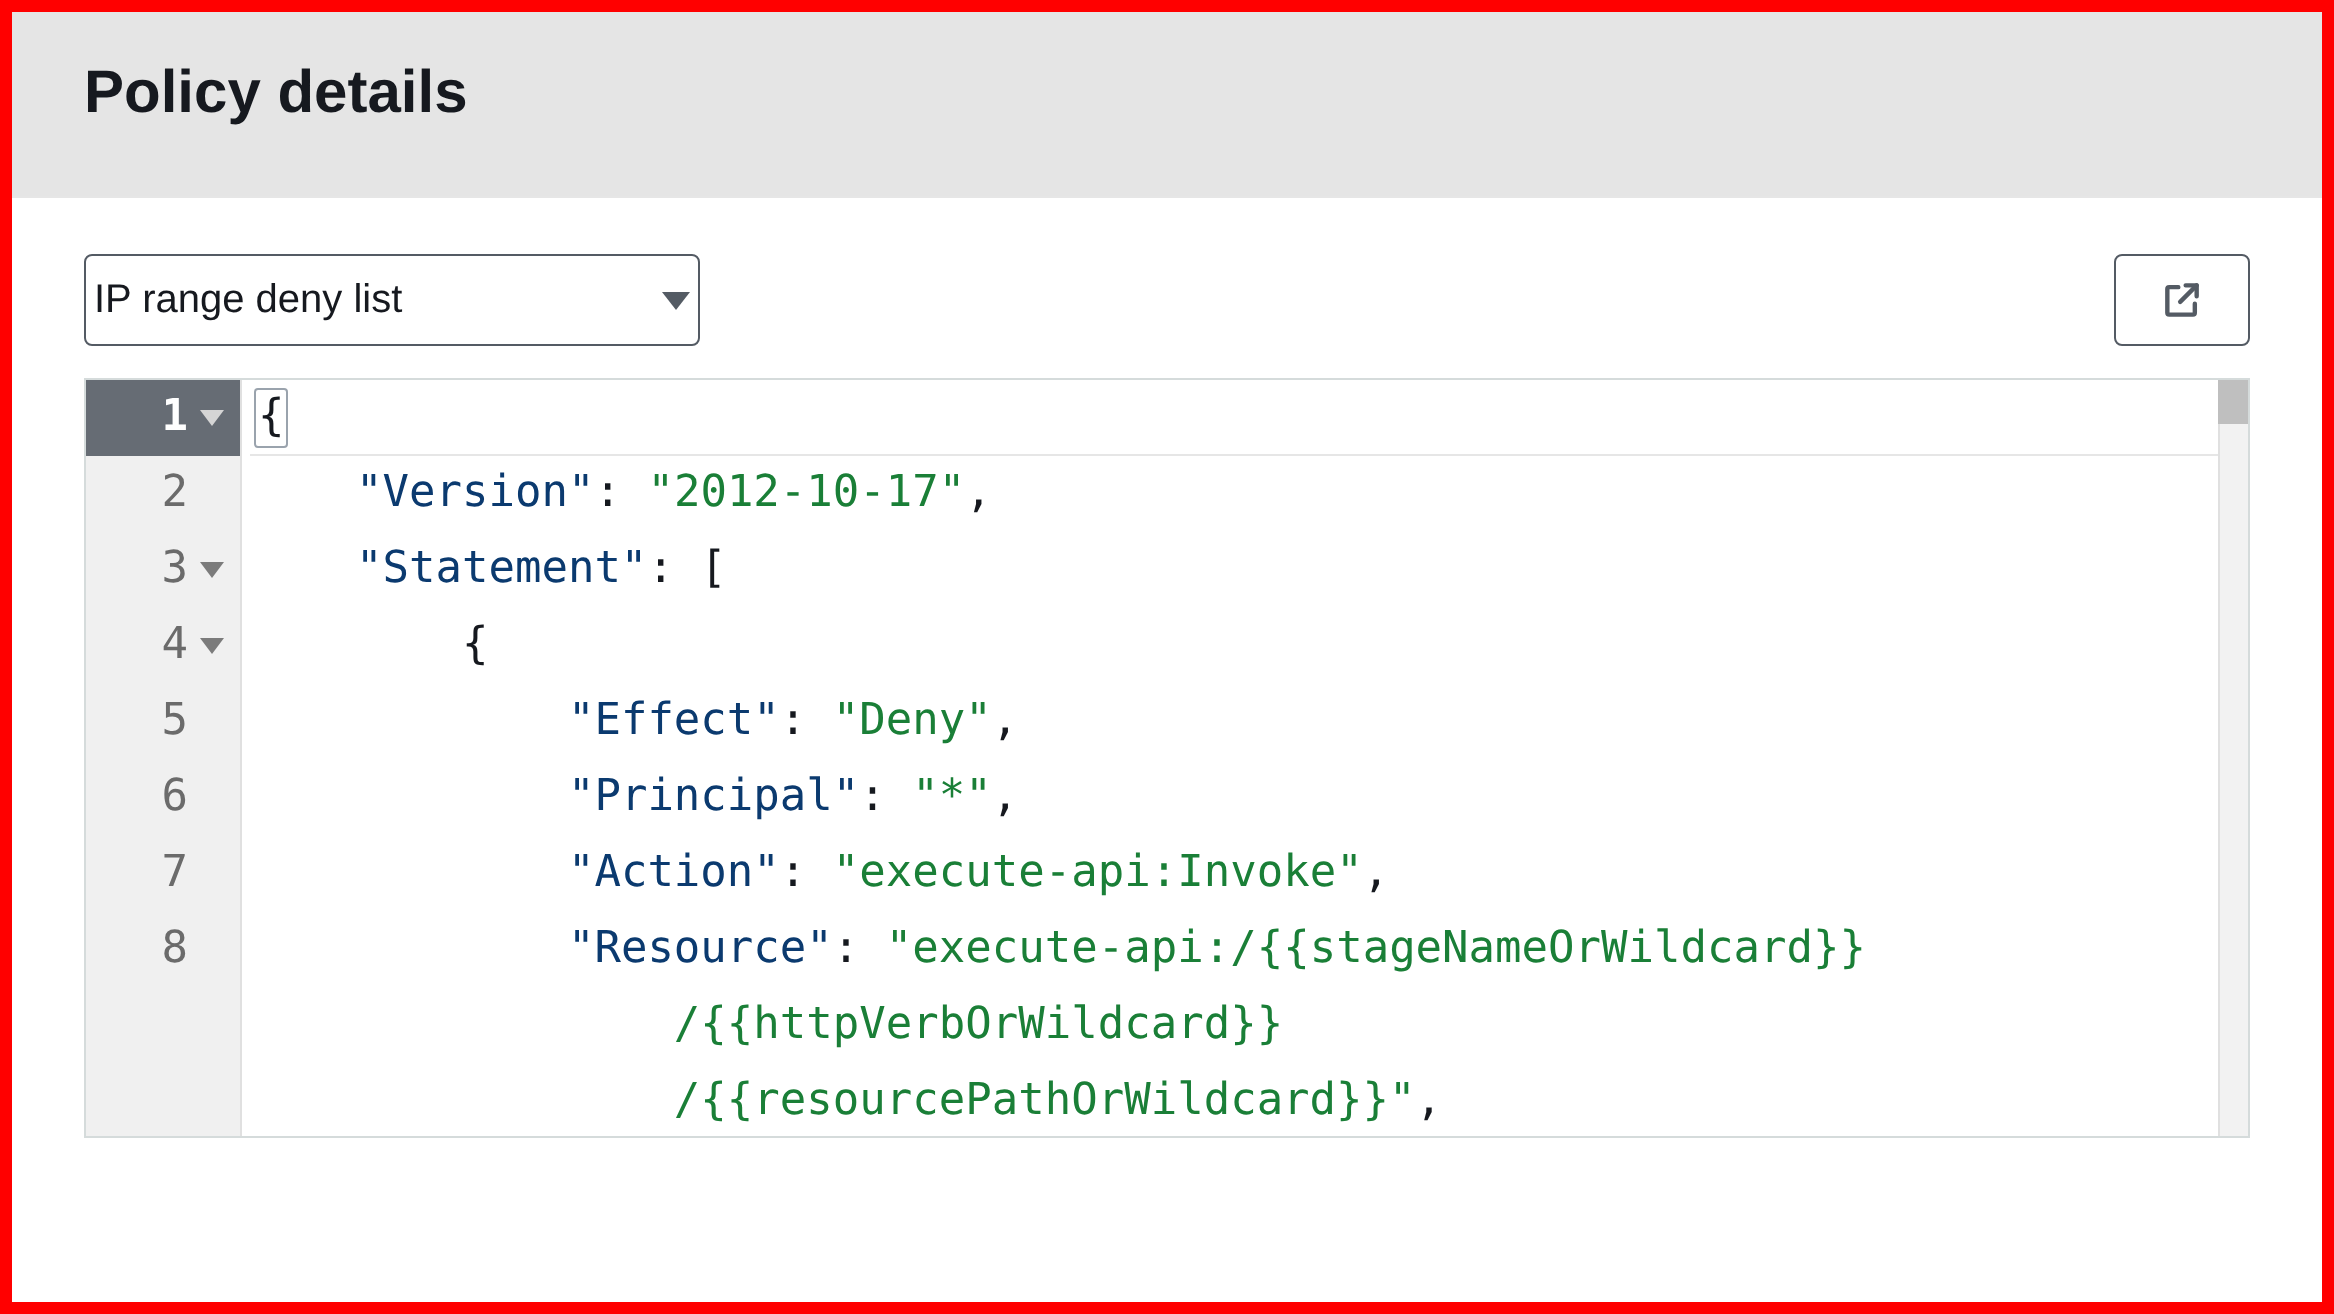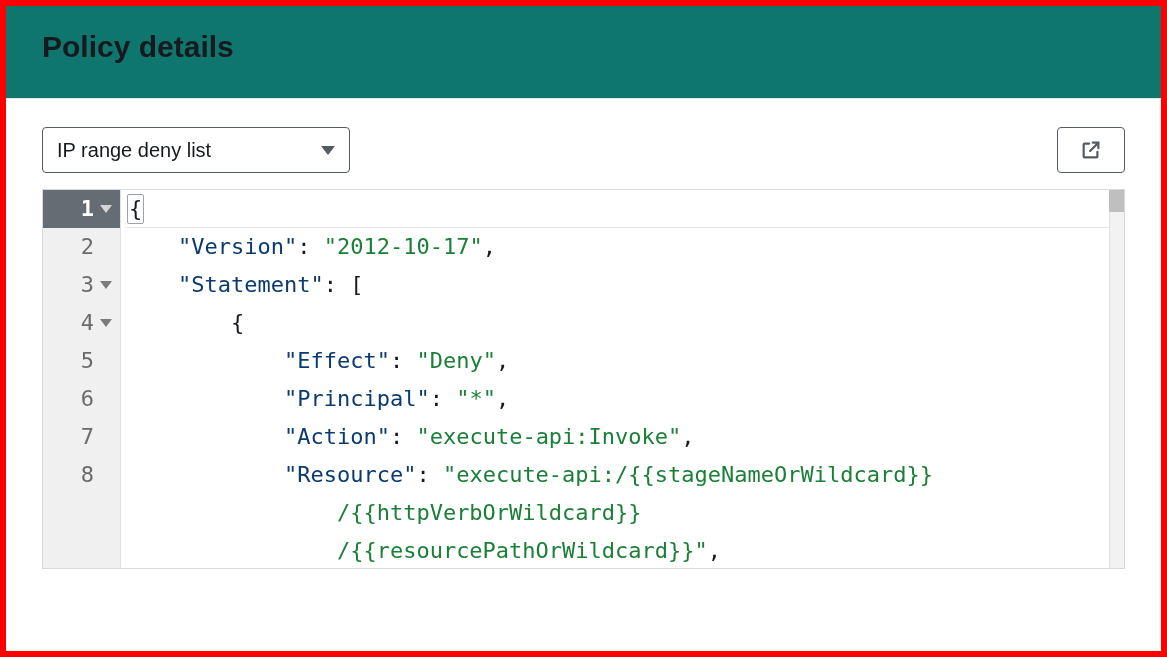--- a/index.html
+++ b/index.html
@@ -12,21 +12,21 @@
     overflow: hidden;
   }
   .frame {
     width: 1167px;
     height: 657px;
     border: 6px solid #ff0000;
     background: #fff;
     position: relative;
   }
   .header {
-    background: #0f766e;
+    background: #e5e5e5;
     border-bottom: 1px solid #e6e6e6;
     padding: 24px 36px 34px;
   }
   .header h1 {
     margin: 0;
     font-size: 30px;
     font-weight: 700;
     color: #16191f;
   }
   .toolbar {
@@ -35,21 +35,21 @@
     align-items: center;
     padding: 28px 36px 16px;
   }
   .select {
     display: inline-flex;
     align-items: center;
     justify-content: space-between;
     border: 1px solid #545b64;
     border-radius: 4px;
     height: 46px;
-    padding: 0 14px;
+    padding: 0 4px;
     min-width: 308px;
     cursor: pointer;
     background: #fff;
   }
   .select-label {
     font-size: 20px;
     color: #16191f;
   }
   .select .caret {
     width: 0; height: 0;

